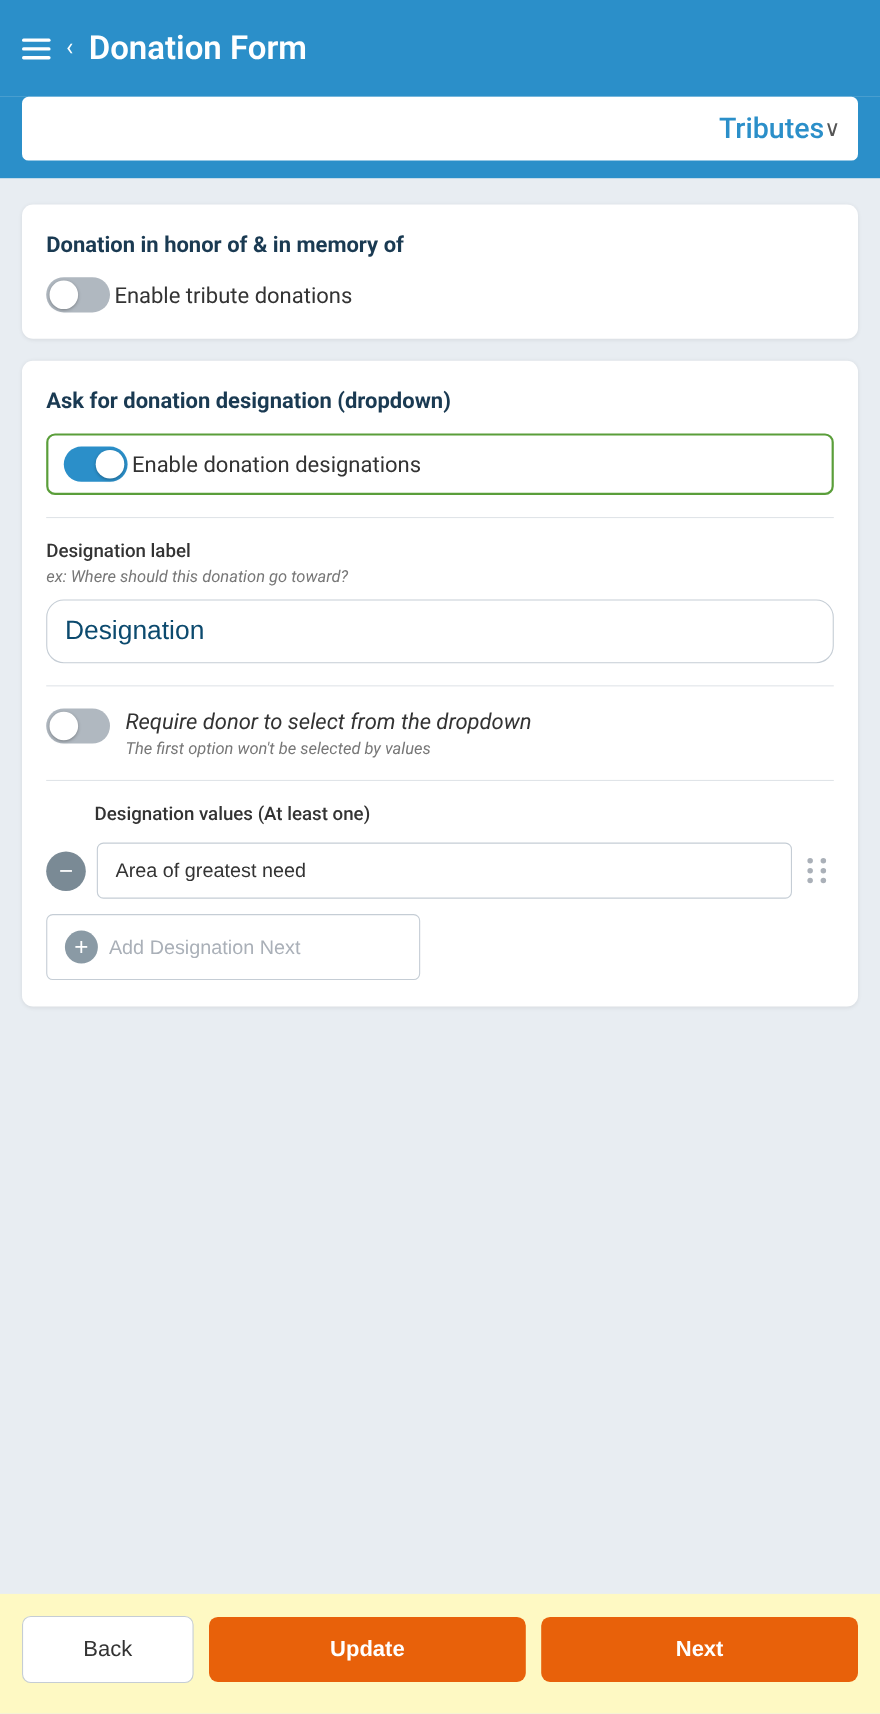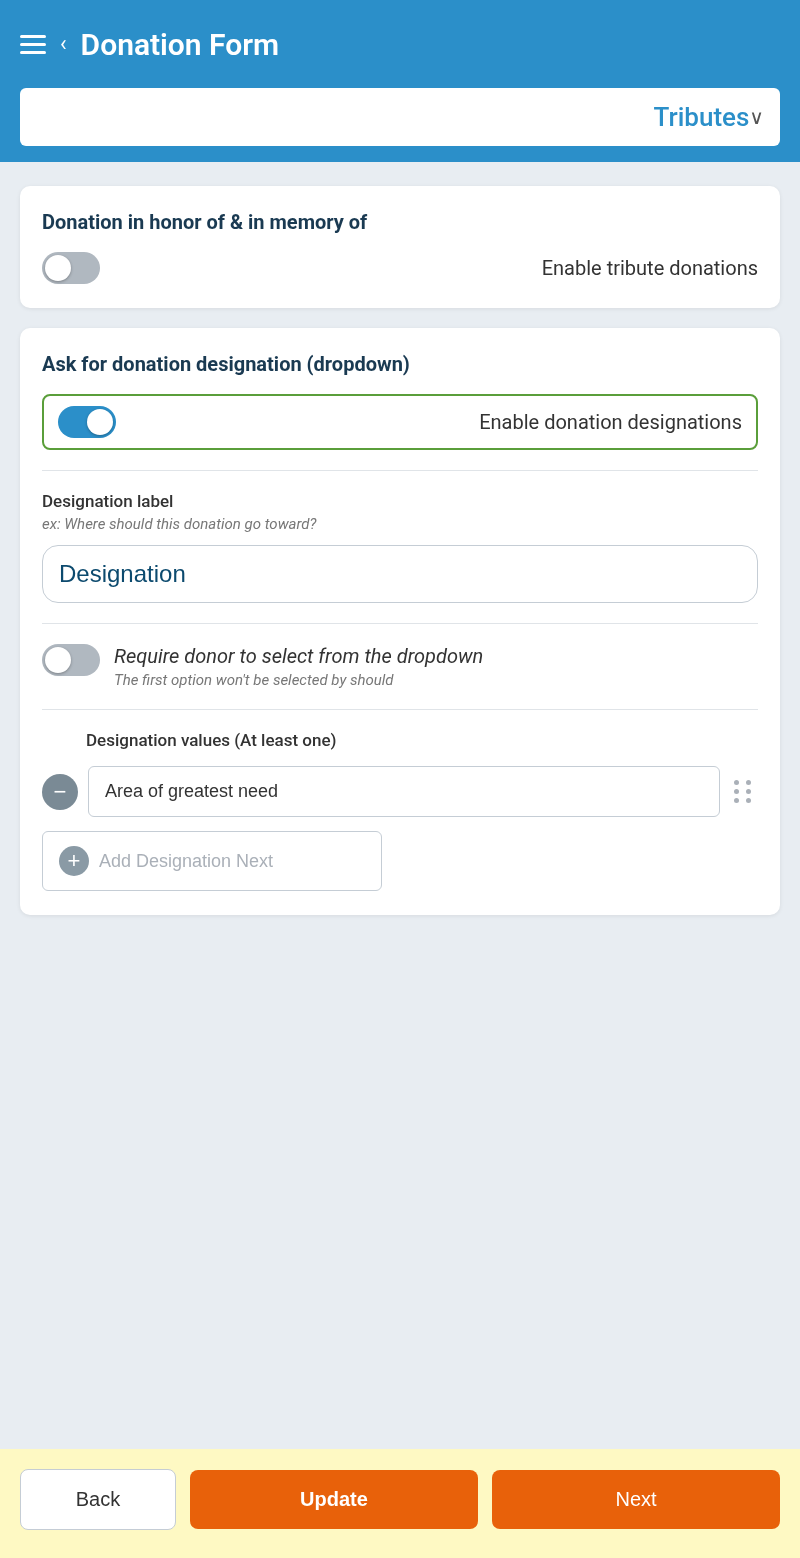--- a/index.html
+++ b/index.html
@@ -92,21 +92,20 @@
       font-weight: 700;
       color: #1a3a52;
       margin-bottom: 18px;
     }
 
     
     .toggle-row {
       display: flex;
       align-items: center;
       gap: 4px;
-      justify-content: space-between;
     }
     .toggle-row.highlighted {
       border: 2.5px solid #5a9e3a;
       border-radius: 8px;
       padding: 10px 14px;
       margin-bottom: 0;
     }
 
     
     .toggle-switch {
@@ -316,21 +315,21 @@
       cursor: pointer;
     }
     .btn-next {
       flex: 2;
       padding: 18px 10px;
       border: none;
       border-radius: 8px;
       background: #e8610a;
       color: white;
       font-size: 20px;
-      font-weight: 400;
+      font-weight: 700;
       cursor: pointer;
     }
   </style>
 </head>
 <body>
 
 <div class="header">
   <div class="header-menu-icon">
     <span></span>
     <span></span>
@@ -381,21 +380,21 @@
 
     <hr class="divider">
 
     <div class="toggle-with-sub">
       <div class="toggle-switch">
         <div class="toggle-track off"></div>
         <div class="toggle-thumb off"></div>
       </div>
       <div class="toggle-text-group">
         <span class="toggle-label">Require donor to select from the dropdown</span>
-        <span class="toggle-sub-label">The first option won't be selected by should</span>
+        <span class="toggle-sub-label">The first option won't be selected by values</span>
       </div>
     </div>
 
     <hr class="divider">
 
     <div class="section-label">Designation values (At least one)</div>
 
     <div class="designation-row">
       <button class="remove-btn">−</button>
       <input type="text" class="designation-input" value="Area of greatest need" style="">

